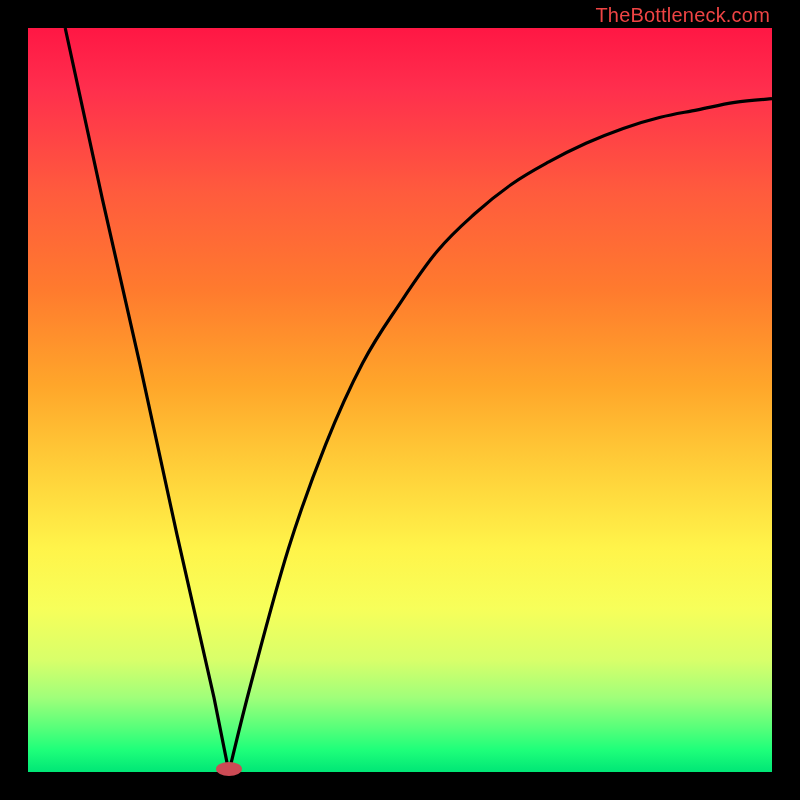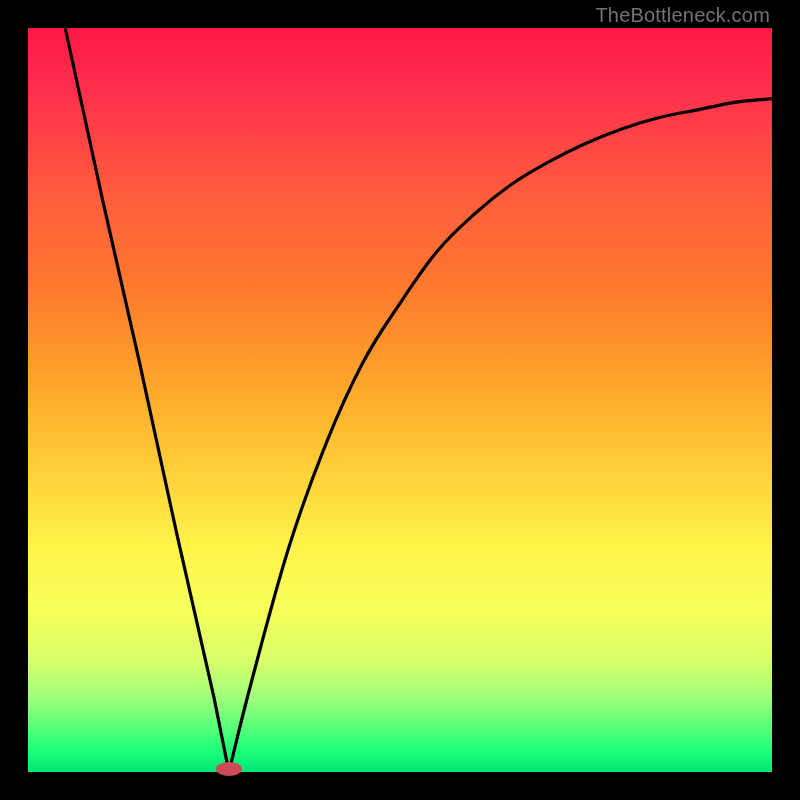--- a/index.html
+++ b/index.html
@@ -38,21 +38,21 @@
       #a0ff7a 90%,
       #58ff7a 94%,
       #1fff7a 97%,
       #00e676 100%
     );
   }
   .watermark {
     position: absolute;
     top: 4px;
     right: 30px;
-    color: #737373;
+    color: #ef4444;
     font-size: 20px;
     letter-spacing: 0.2px;
     user-select: none;
   }
   svg.curve {
     position: absolute;
     left: 0;
     top: 0;
     width: 744px;
     height: 744px;

